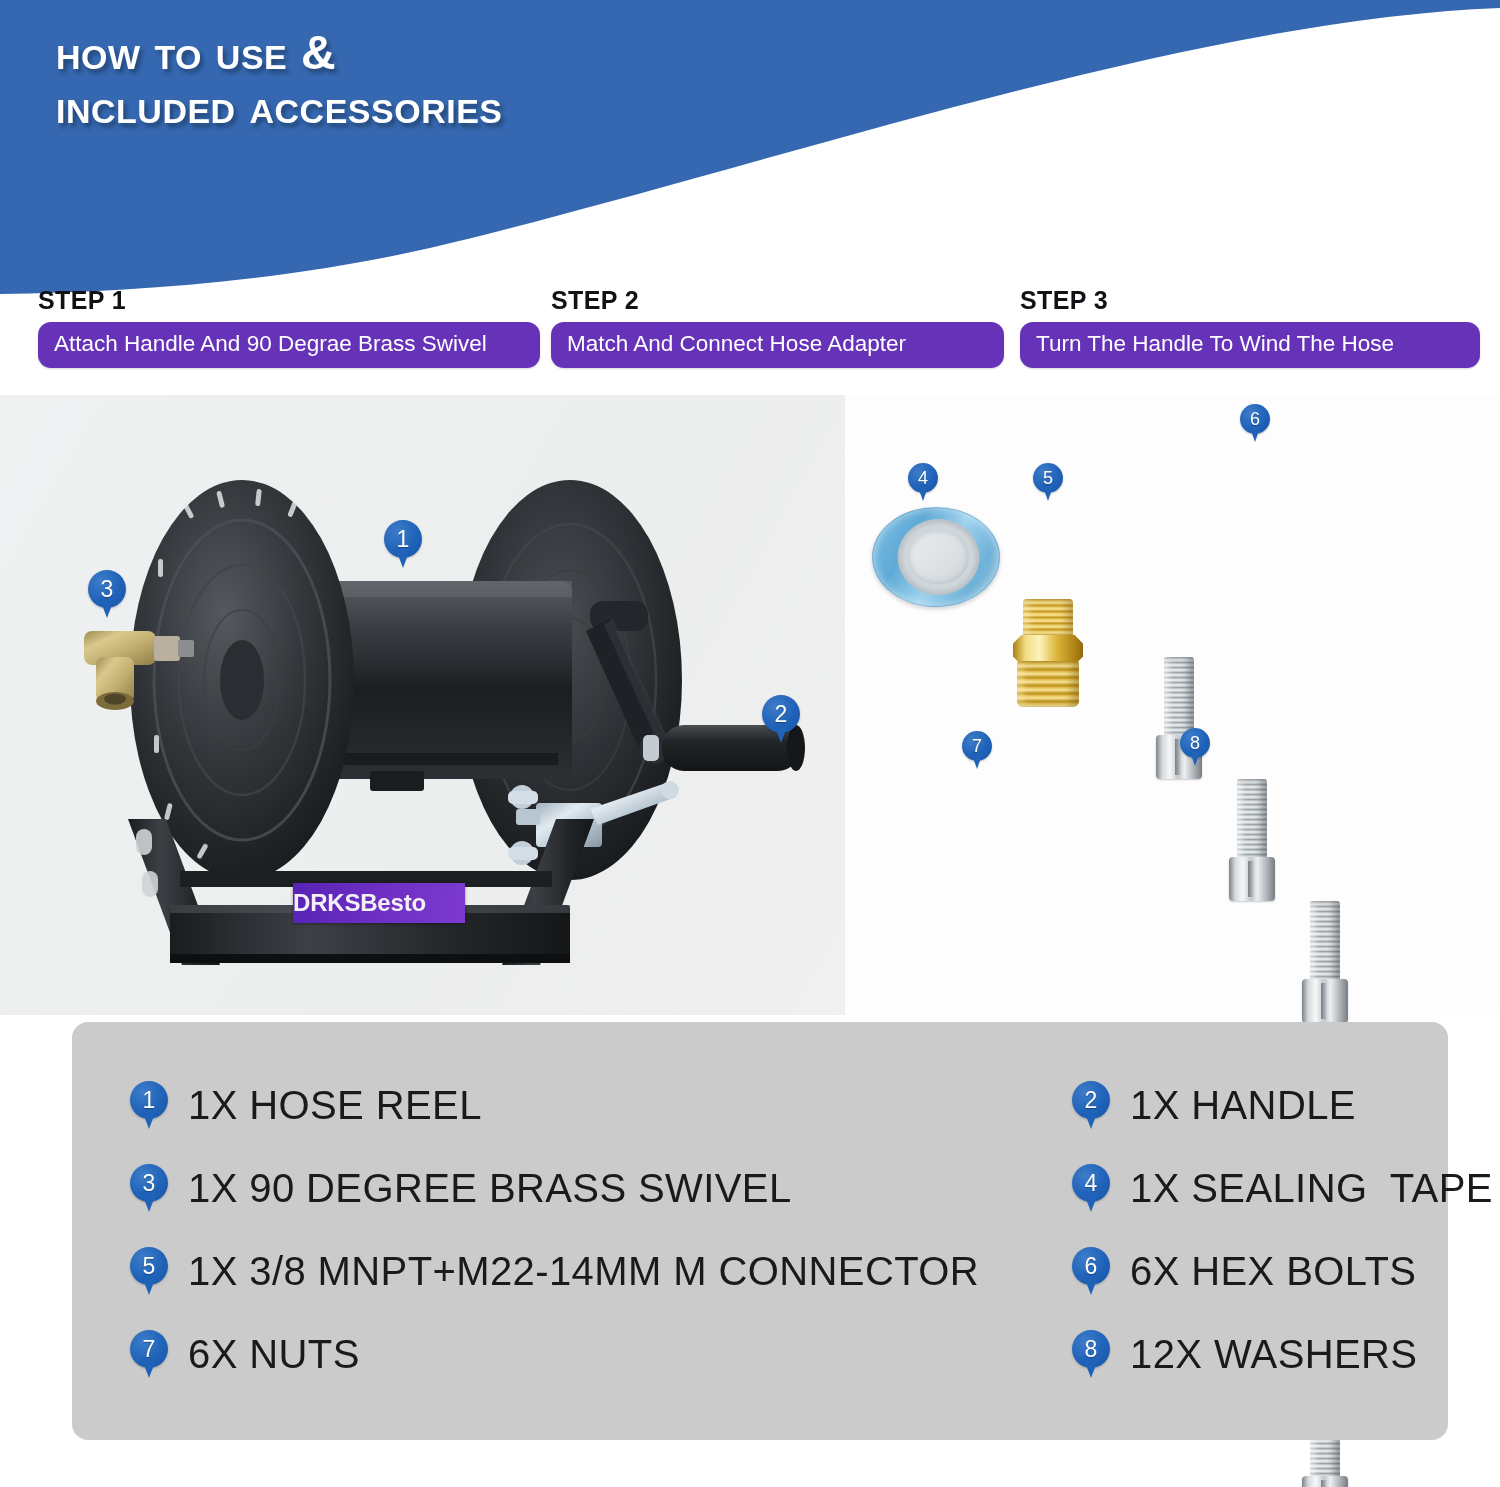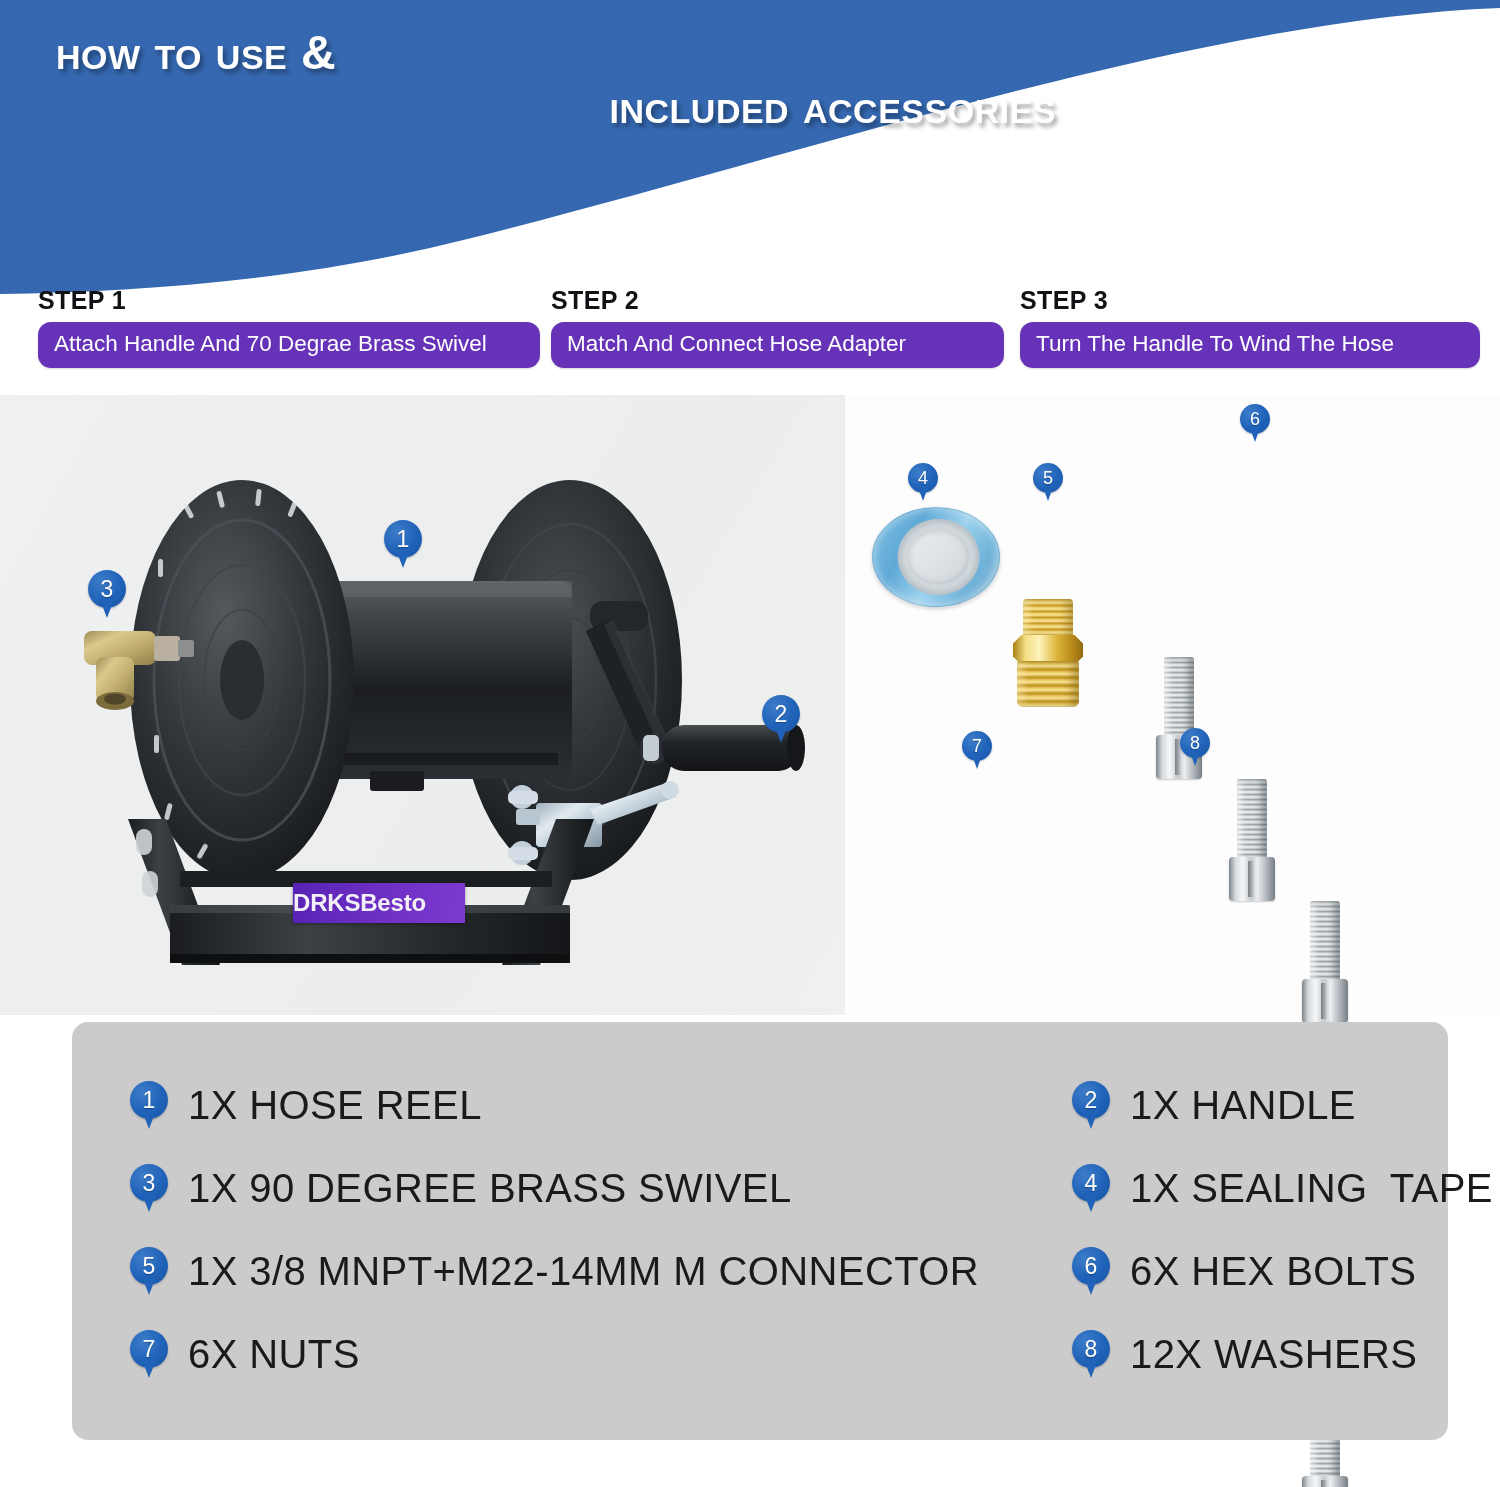--- a/index.html
+++ b/index.html
@@ -41,21 +41,21 @@
     color: #ffffff;
     font-family: "Liberation Sans", sans-serif;
     font-weight: bold;
     font-size: 48px;
     line-height: 1.12;
     letter-spacing: 0.5px;
     font-variant: small-caps;
     text-transform: lowercase;
     text-shadow: 3px 4px 4px rgba(0,0,0,0.34);
   }
-  .header-title .l2 { display: block; text-align: right; }
+  .header-title .l2 { display: block; }
 
   
   .steps-row {
     position: absolute;
     left: 0; top: 286px;
     width: 1500px;
     height: 100px;
     z-index: 4;
   }
   .step-block { position: absolute; top: 0; }
@@ -277,21 +277,21 @@
   </div>
   <div class="header-title">
     <span class="l1">How to Use &amp;</span>
     <span class="l2">Included Accessories</span>
   </div>
 
   <div class="steps-row">
 
     <div class="step-block" id="step-block-1">
       <div class="step-kicker">STEP 1</div>
-      <div class="step-pill">Attach Handle And 70 Degrae Brass Swivel</div>
+      <div class="step-pill">Attach Handle And 90 Degrae Brass Swivel</div>
     </div>
 
     <div class="step-block" id="step-block-2">
       <div class="step-kicker">STEP 2</div>
       <div class="step-pill">Match And Connect Hose Adapter</div>
     </div>
 
     <div class="step-block" id="step-block-3">
       <div class="step-kicker">STEP 3</div>
       <div class="step-pill">Turn The Handle To Wind The Hose</div>

